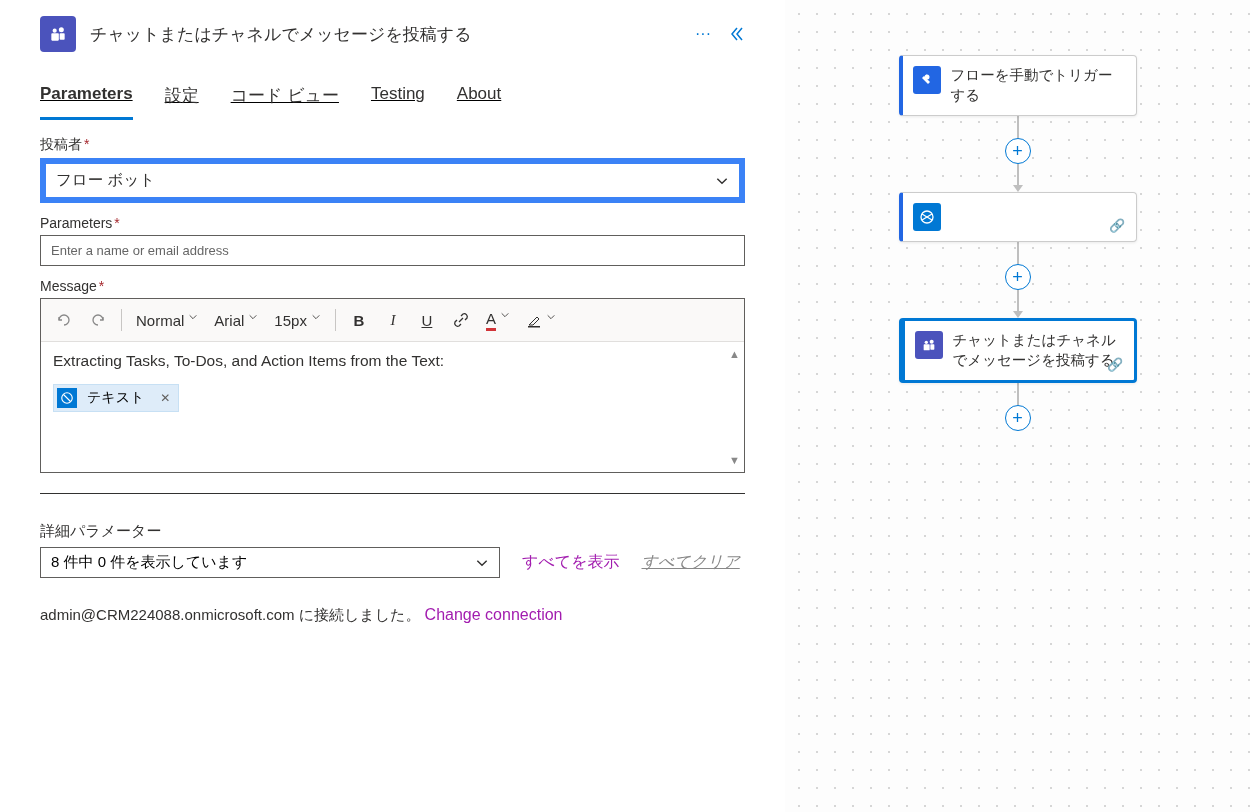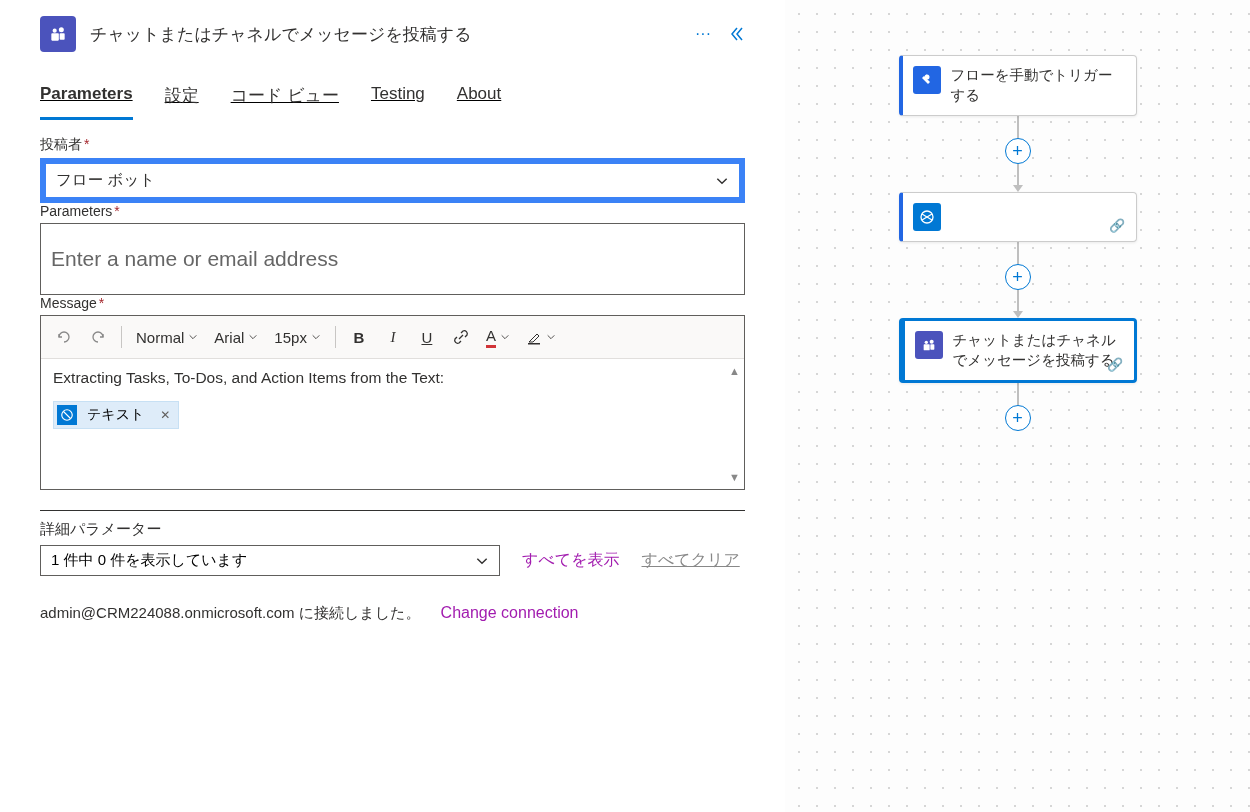--- a/index.html
+++ b/index.html
@@ -11,55 +11,55 @@
     .teams-icon { width: 36px; height: 36px; background: #4b53bc; border-radius: 4px; display: flex; align-items: center; justify-content: center; color: #fff; flex-shrink: 0; }
     .panel-title { font-size: 17px; color: #323130; flex: 1; }
     .header-actions { display: flex; gap: 18px; align-items: center; color: #0078d4; }
     .dots-icon, .collapse-icon { cursor: pointer; }
 
     .tabs { display: flex; gap: 32px; padding: 24px 40px 0 40px; border-bottom: none; text-decoration: underline; }
     .tab { font-size: 17px; color: #323130; cursor: pointer; padding-bottom: 10px; border-bottom: 3px solid transparent; }
     .tab.active { font-weight: 600; border-bottom-color: #0078d4; }
 
     .form-body { padding: 16px 40px 20px 40px; }
-    .field { }
+    .field { margin-bottom: 12px; }
     .field-label { font-size: 14px; color: #323130; display: block; margin-bottom: 4px; }
     .req { color: #a4262c; margin-left: 2px; }
 
     .select-box { width: 100%; border: 1px solid #605e5c; padding: 6px 10px; font-size: 15.5px; color: #323130; display: flex; align-items: center; justify-content: space-between; background: #fff; cursor: pointer; }
     .select-box.focus { border: 6px solid #3b82f6; }
     .chevron { width: 14px; height: 14px; }
 
-    .text-input { width: 100%; border: 1px solid #605e5c; padding: 23px 10px; font-size: 21px; color: #323130; background: #fff; }
+    .text-input { width: 100%; border: 1px solid #605e5c; padding: 7px 10px; font-size: 13px; color: #323130; background: #fff; }
     .text-input::placeholder { color: #666; }
 
     .rte-container { border: 1px solid #605e5c; background: #faf9f8; }
     .rte-toolbar { display: flex; align-items: center; gap: 4px; padding: 6px 8px; border-bottom: 1px solid #e1dfdd; background: #faf9f8; }
     .rte-btn { width: 30px; height: 30px; display: flex; align-items: center; justify-content: center; cursor: pointer; color: #323130; font-size: 15px; }
     .rte-sep { width: 1px; height: 22px; background: #c8c6c4; margin: 0 4px; }
-    .rte-dd { display: flex; align-items: center; gap: 4px; padding: 0 6px; cursor: pointer; font-size: 15px; color: #323130; }
+    .rte-dd { display: flex; gap: 4px; padding: 0 6px; cursor: pointer; font-size: 15px; color: #323130; }
 
     .rte-body { padding: 10px 12px; min-height: 130px; position: relative; background: #fff; }
     .rte-text { font-size: 15.5px; color: #323130; margin-bottom: 14px; }
     .token { display: inline-flex; align-items: center; background: #deecf9; border: 1px solid #c7e0f4; padding: 3px 8px 3px 3px; font-size: 14px; gap: 10px; }
     .token-icon { width: 20px; height: 20px; background: #0078d4; display: flex; align-items: center; justify-content: center; color: #fff; font-size: 11px; }
     .token-x { margin-left: 6px; color: #605e5c; cursor: pointer; font-size: 12px; }
     .scroll-tri { position: absolute; right: 4px; font-size: 11px; color: #888; }
     .scroll-tri.up { top: 6px; }
     .scroll-tri.down { bottom: 6px; }
 
-    .advanced { margin-top: 20px; border-top: 1px solid #323130; padding-top: 9px; }
+    .advanced { margin-top: 20px; border-top: 1px solid #323130; padding-top: 28px; }
     .adv-title { font-size: 15px; color: #323130; margin-bottom: 6px; }
     .adv-row { display: flex; align-items: center; gap: 22px; }
     .adv-select { flex: 0 0 460px; border: 1px solid #605e5c; padding: 5px 10px; display: flex; justify-content: space-between; align-items: center; font-size: 15px; }
     .link-blue { color: #a21caf; cursor: pointer; font-size: 16px; }
-    .link-gray { color: #888; text-decoration: underline; cursor: pointer; font-size: 16px; }
+    .link-gray { color: #888; text-decoration: underline; cursor: pointer; font-size: 16px; font-style: italic; }
 
     .conn-row { margin-top: 28px; font-size: 15px; color: #323130; }
-    .conn-row .link-blue { margin-left: 16px; }
+    .conn-row .link-blue { margin-left: 0; }
 
     
     .canvas { flex: 1; background: #fdfdfd; position: relative;
       background-image: radial-gradient(circle, #d6d6d6 1px, transparent 1px);
       background-size: 18px 18px; background-position: 5px 5px; }
     .flow { position: absolute; left: 50%; transform: translateX(-50%); top: 55px; width: 240px; display: flex; flex-direction: column; align-items: center; }
     .node { width: 238px; background: #fff; border: 1px solid #ccc; border-left: 4px solid #2266e3; border-radius: 4px; padding: 10px 12px 10px 10px; box-shadow: 0 1px 3px rgba(0,0,0,0.08); position: relative; }
     .node.selected { border: 3px solid #0078d4; border-left: 6px solid #0078d4; }
     .node-head { display: flex; gap: 10px; }
     .node-icon { width: 28px; height: 28px; border-radius: 3px; display: flex; align-items: center; justify-content: center; color: #fff; flex-shrink: 0; }
@@ -202,21 +202,21 @@
           </div>
           <span class="scroll-tri down">▼</span>
         </div>
       </div>
     </div>
 
     <div class="advanced">
       <div class="adv-title">詳細パラメーター</div>
       <div class="adv-row">
         <div class="adv-select">
-          <span>1 件中 0 件を表示しています</span>
+          <span>8 件中 0 件を表示しています</span>
           <svg class="chevron" viewBox="0 0 12 12" stroke="#323130" stroke-width="1.2" fill="none">
               <path d="M2 4 L6 8 L10 4"></path>
             </svg>
         </div>
         <span class="link-blue">すべてを表示</span>
         <span class="link-gray">すべてクリア</span>
       </div>
     </div>
 
     <div class="conn-row">

